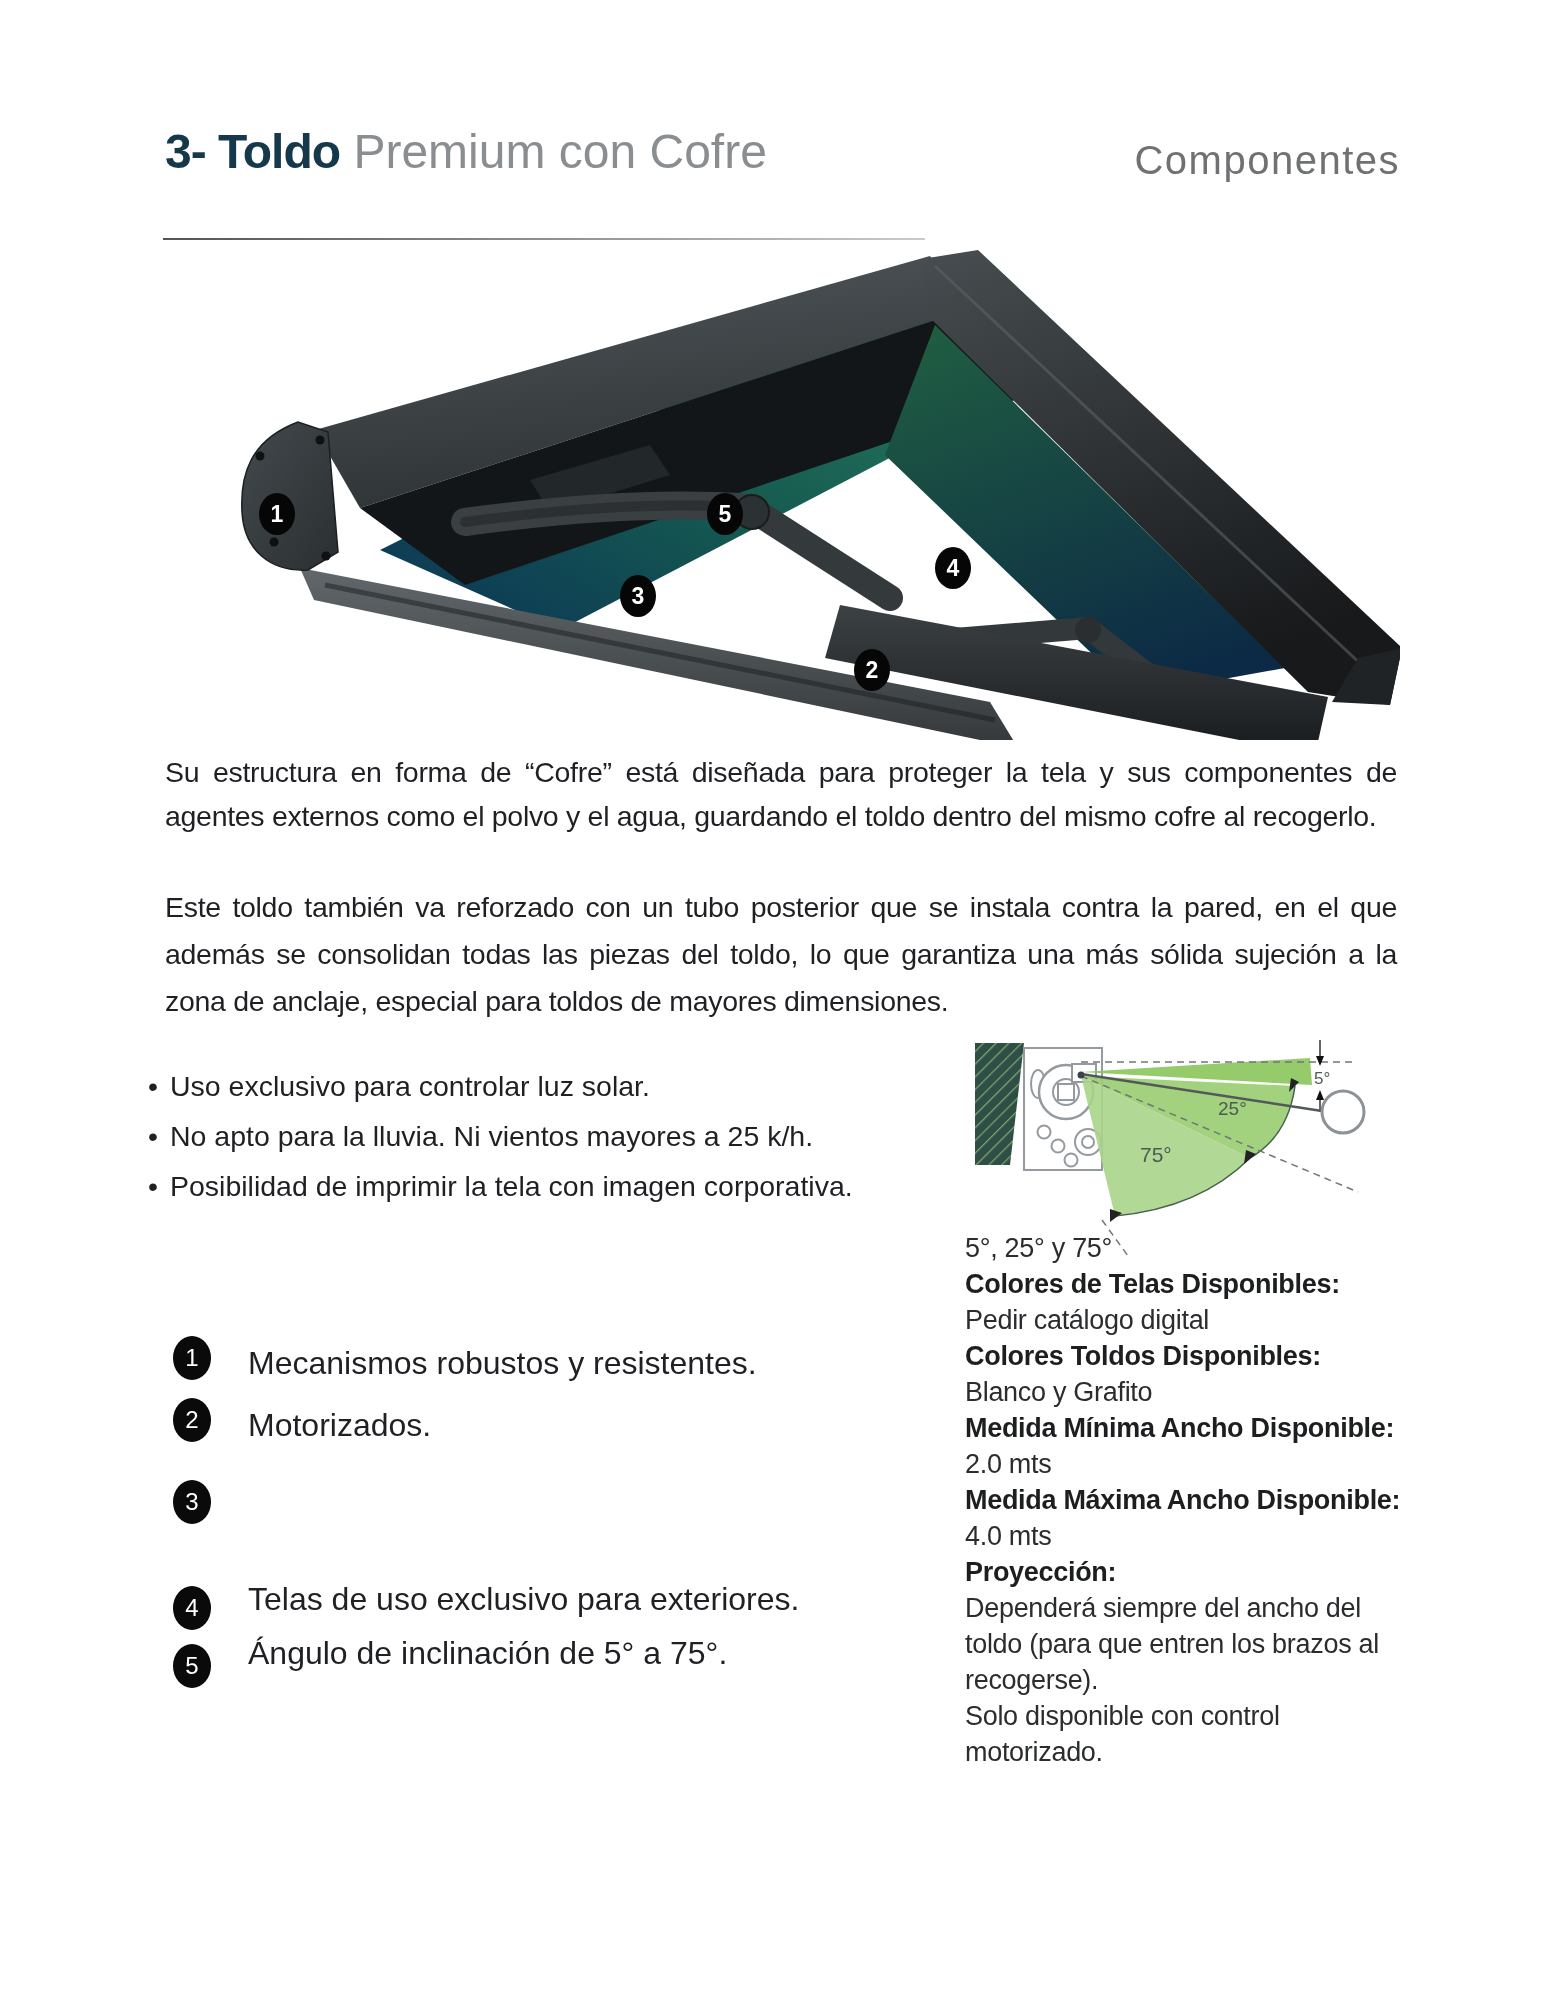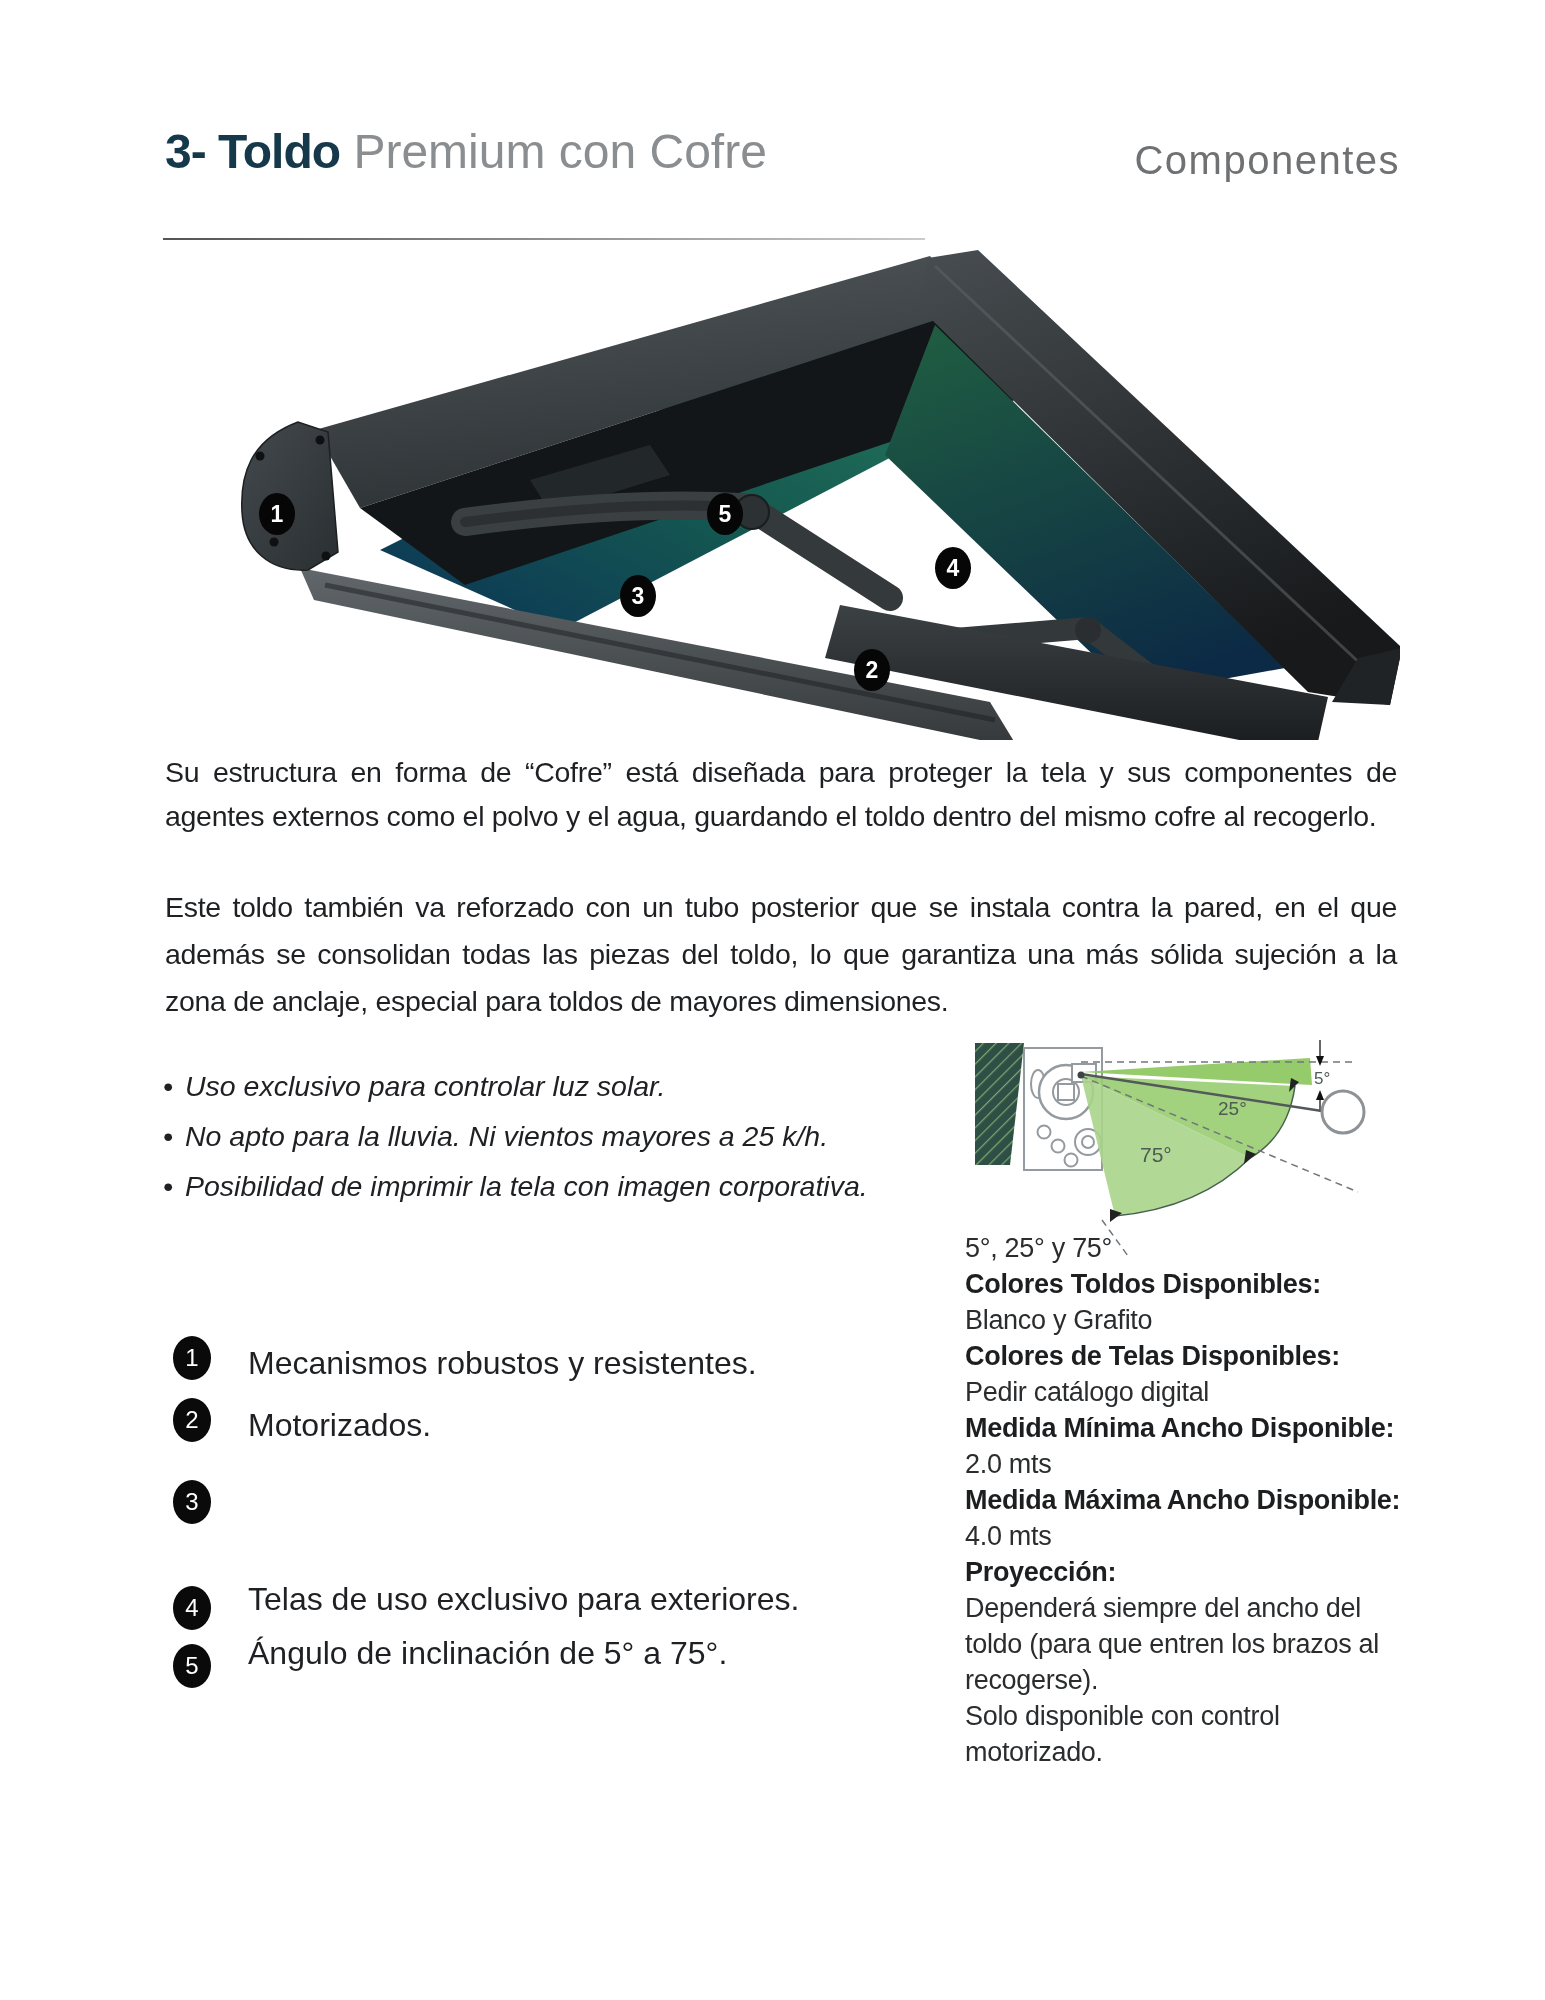--- a/index.html
+++ b/index.html
@@ -31,21 +31,21 @@
   .cb4{left:935px;top:547px;}
   .cb2{left:854px;top:649px;}
   
   .para{
     position:absolute;left:165px;width:1232px;font-size:28.5px;letter-spacing:-0.3px;
     line-height:44px;text-align:justify;color:#1e2023;
   }
   .p1{top:750px;}
   .p2{top:884px;line-height:47px;}
   
-  .bullet{position:absolute;left:163px;width:800px;font-size:28.5px;color:#1e2023;white-space:nowrap;font-style:italic;}
+  .bullet{position:absolute;left:148px;width:800px;font-size:28.5px;color:#1e2023;white-space:nowrap;}
   .bullet .mark{margin-right:12px;}
   .bl0{top:1070px;}.bl1{top:1120px;}.bl2{top:1170px;}
   
   .diagram-wrap{position:absolute;left:950px;top:1012px;width:430px;height:245px;}
   
   .fbadge{
     position:absolute;left:173px;width:38px;height:44px;border-radius:50%;background:#0a0a0a;
     color:#fff;font-size:24px;display:flex;align-items:center;justify-content:center;
   }
   .fb1{top:1336px;}.fb2{top:1398px;}.fb3{top:1480px;}.fb4{top:1586px;}.fb5{top:1644px;}
@@ -229,26 +229,26 @@
   <div class="ftext ft1">Mecanismos robustos y resistentes.</div>
   <div class="ftext ft2">Motorizados.</div>
   <div class="ftext ft4">Telas de uso exclusivo para exteriores.</div>
   <div class="ftext ft5">Ángulo de inclinación de 5° a 75°.</div>
 
   <div class="specs">
     <div>
       <div class="spec-value">5°, 25° y 75°</div>
     </div>
     <div>
+      <div class="spec-label">Colores de Telas Disponibles:</div>
+      <div class="spec-value">Pedir catálogo digital</div>
+    </div>
+    <div>
       <div class="spec-label">Colores Toldos Disponibles:</div>
       <div class="spec-value">Blanco y Grafito</div>
-    </div>
-    <div>
-      <div class="spec-label">Colores de Telas Disponibles:</div>
-      <div class="spec-value">Pedir catálogo digital</div>
     </div>
     <div>
       <div class="spec-label">Medida Mínima Ancho Disponible:</div>
       <div class="spec-value">2.0 mts</div>
     </div>
     <div>
       <div class="spec-label">Medida Máxima Ancho Disponible:</div>
       <div class="spec-value">4.0 mts</div>
     </div>
     <div>

